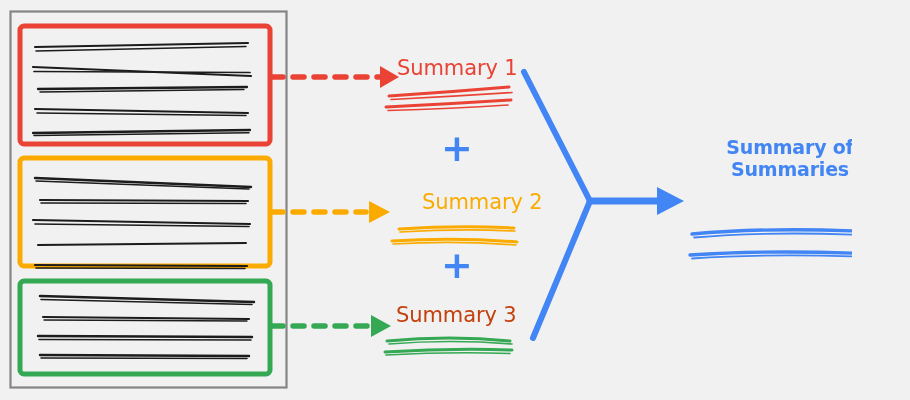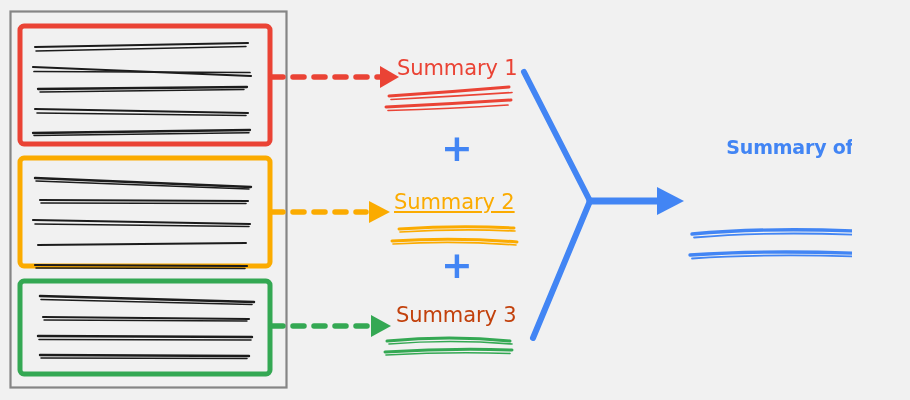--- a/index.html
+++ b/index.html
@@ -140,25 +140,26 @@
     <g stroke="#4285f4" fill="none" stroke-linecap="round">
       <path d="M692 234 Q780 226 895 233" stroke-width="3.4"></path>
       <path d="M694 237.5 Q780 230 893 236.5" stroke-width="1.8"></path>
       <path d="M690 255 Q780 249 894 255" stroke-width="3.4"></path>
       <path d="M692 258.5 Q780 252.5 892 258" stroke-width="1.8"></path>
     </g>
   </svg>
 
   <div class="lbl summary-label" style="left:397px; top:58px; color:#ea4335;">Summary 1</div>
 
-  <div class="lbl summary-label" style="left:394px; top:192px; color:#fbab00;text-decoration:underline;">Summary 2</div>
+  <div class="lbl summary-label" style="left:422px; top:192px; color:#fbab00;">Summary 2</div>
 
   <div class="lbl summary-label" style="left:396px; top:305px; color:#c2410c;">Summary 3</div>
 
   <div class="lbl" style="left:441px; top:129px; color:#4285f4; font-size:38px; font-weight:600;">+</div>
 
   <div class="lbl" style="left:441px; top:246px; color:#4285f4; font-size:38px; font-weight:600;">+</div>
 
   <div style="position:absolute; left:690px; top:136px; width:200px; color:#4285f4;">
     <div class="final-label">Summary of</div>
+    <div class="final-label">Summaries</div>
   </div>
 
 </div>
 
 </body></html>

